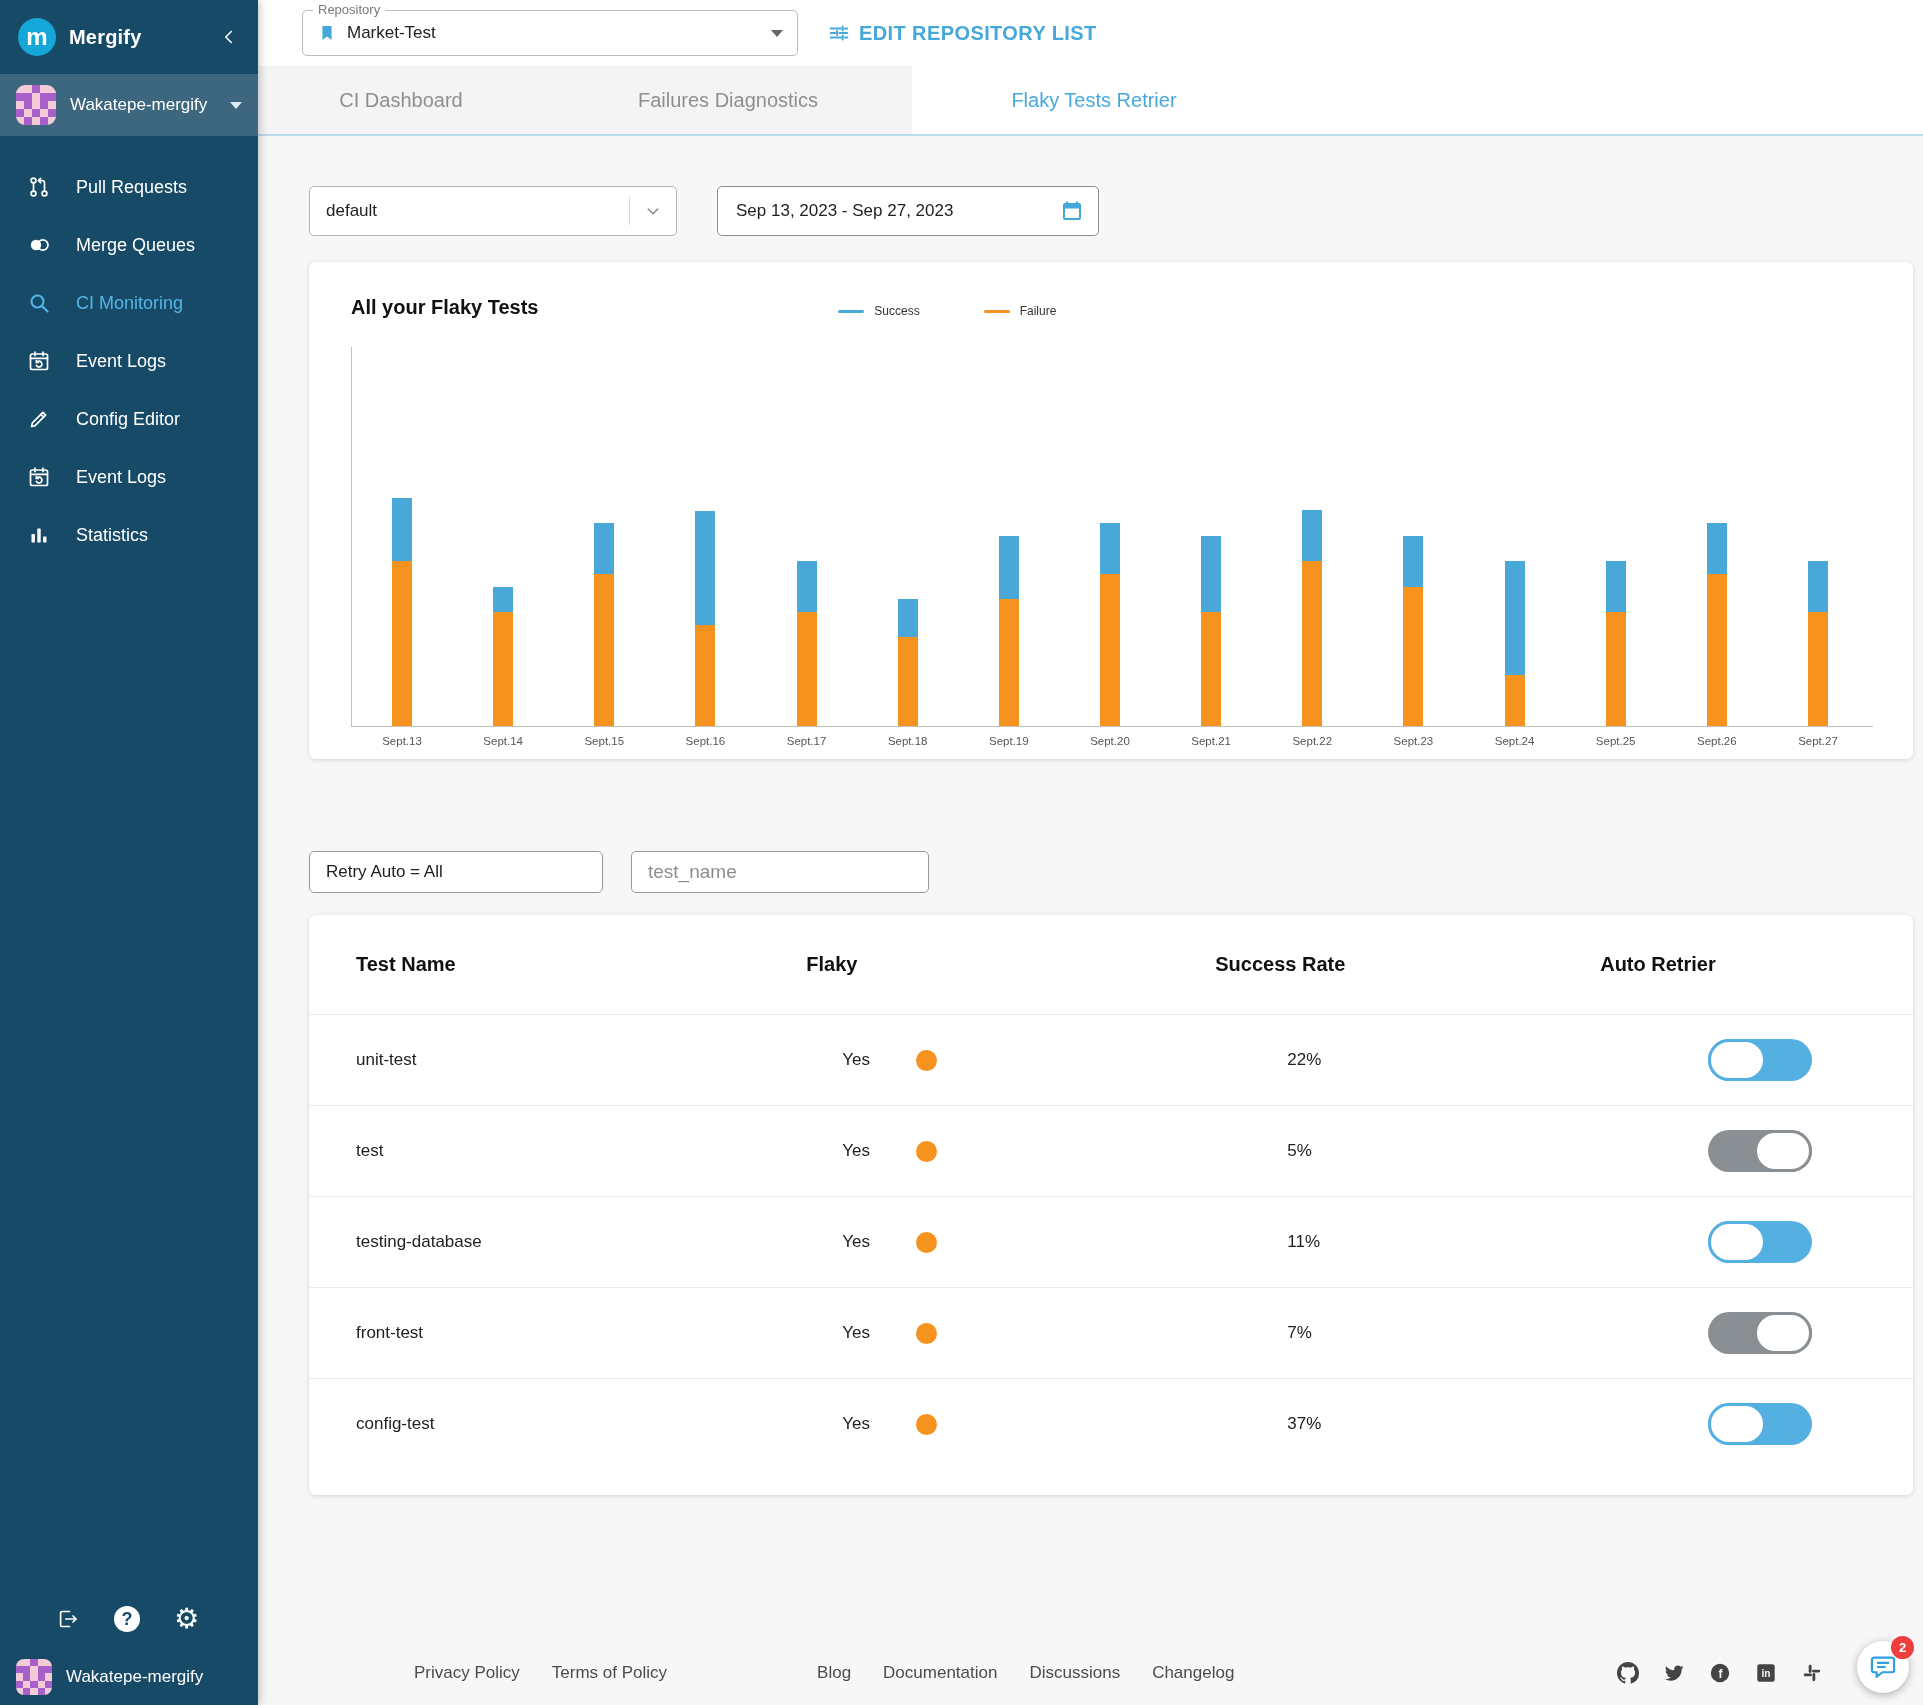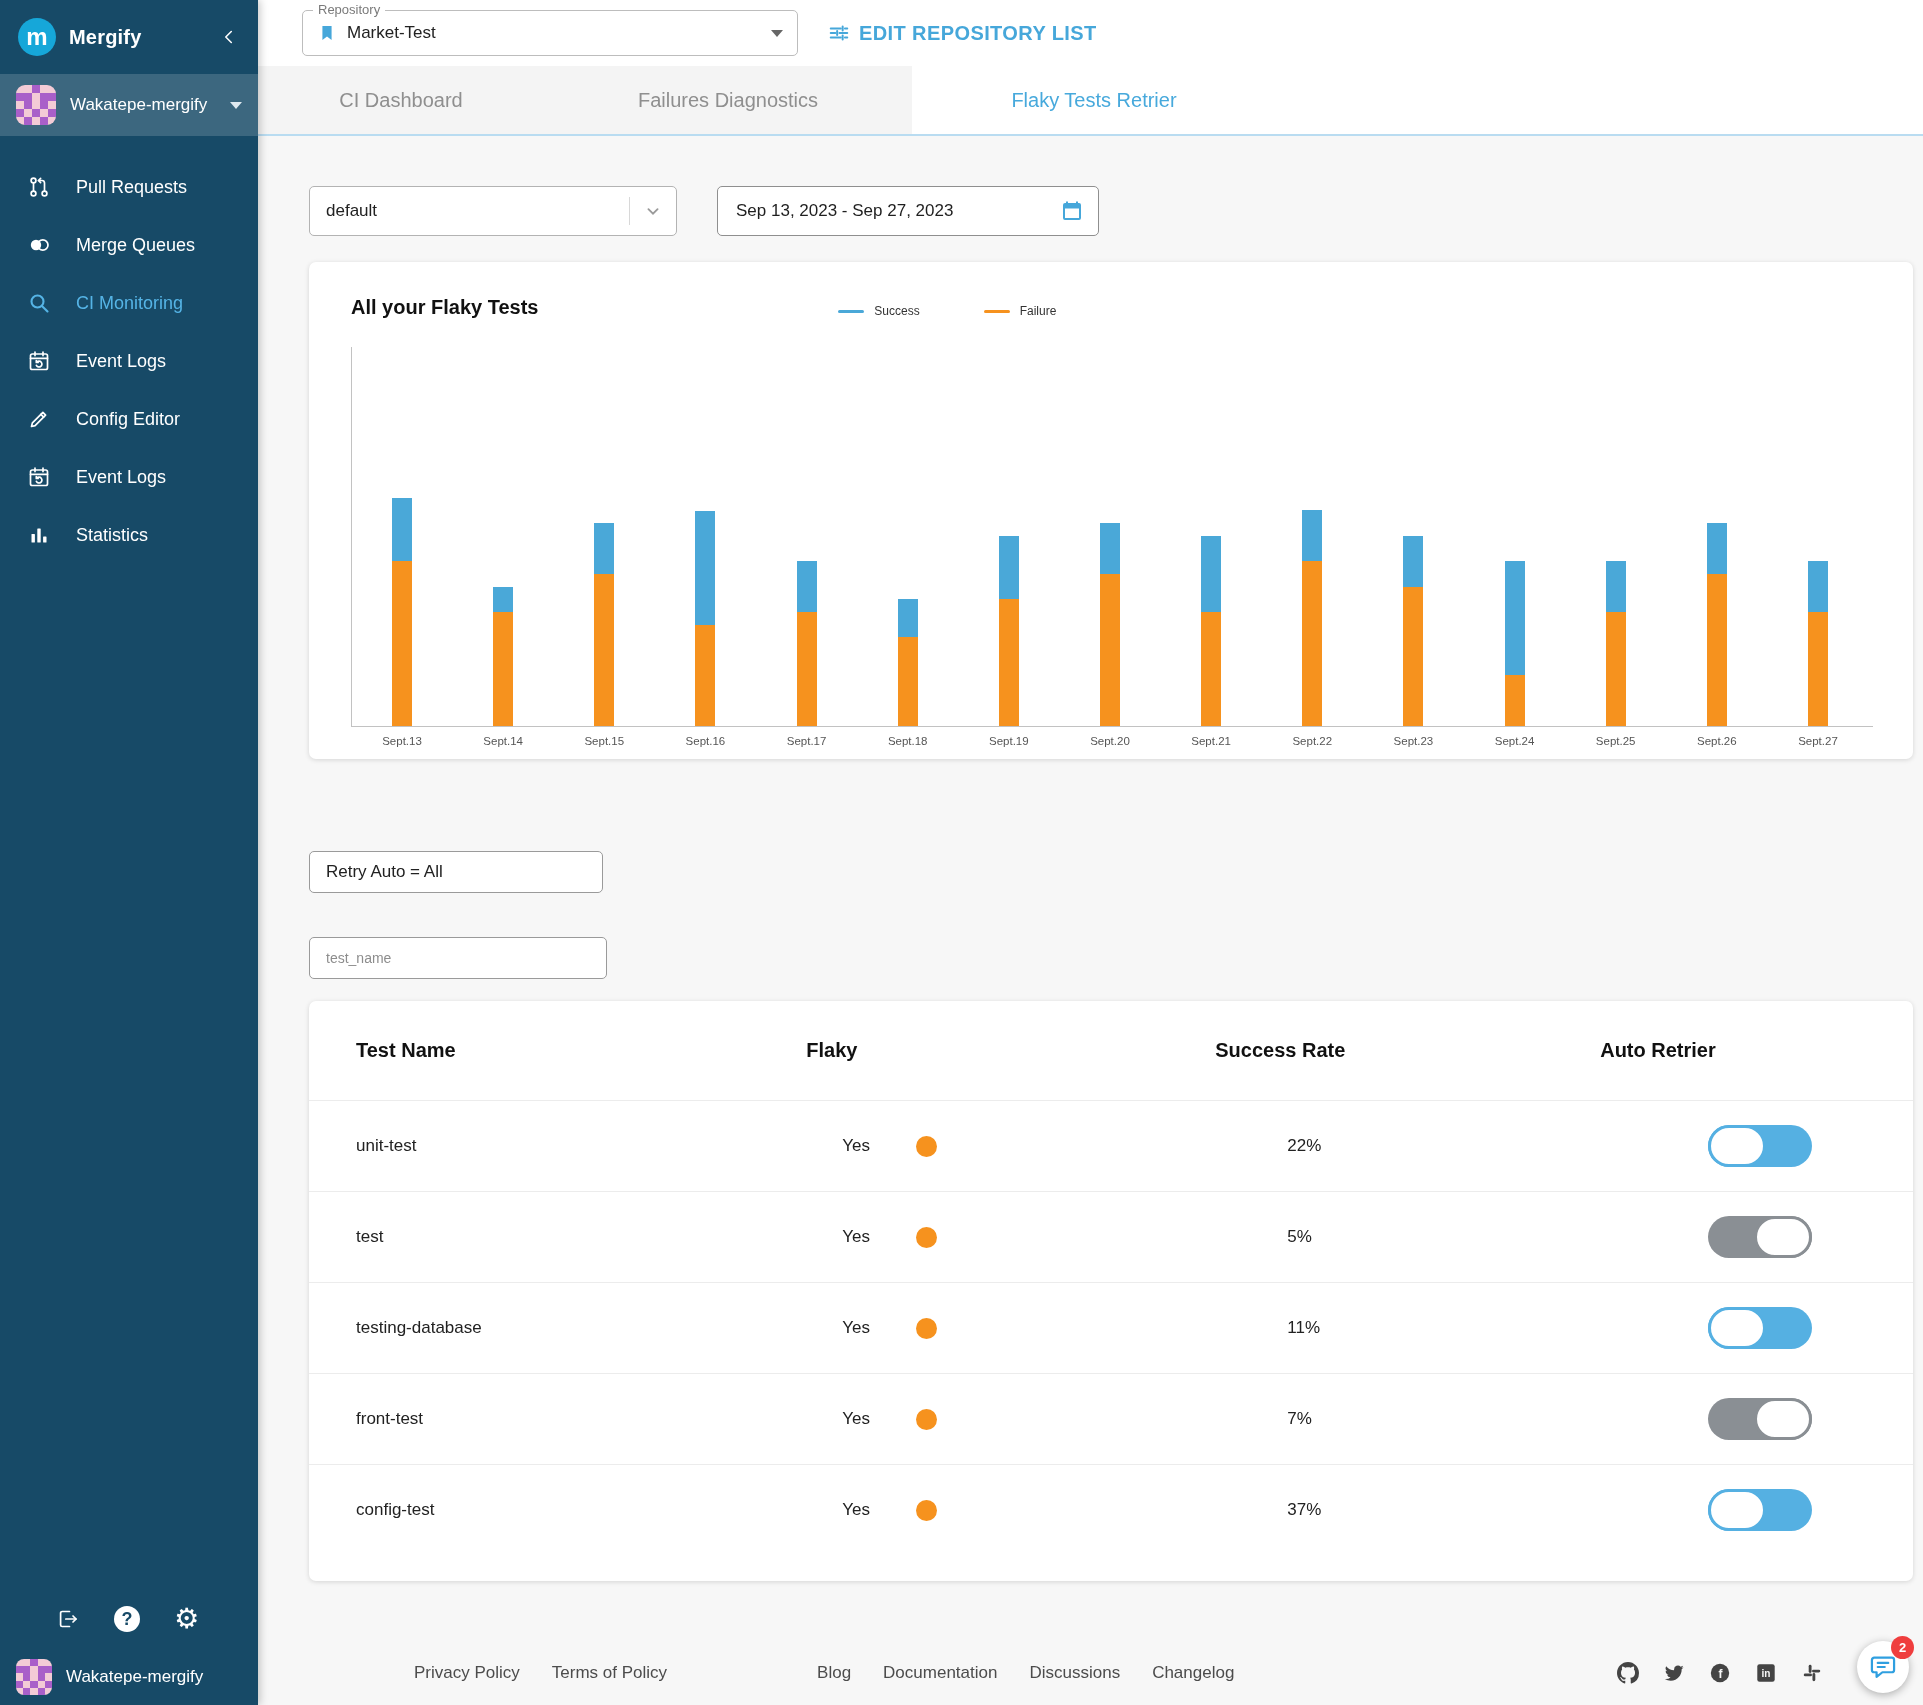--- a/index.html
+++ b/index.html
@@ -65,24 +65,24 @@
   .legend { position:absolute; top:42px; left:33%; display:flex; gap:64px; }
   .legend-item { display:flex; align-items:center; gap:10px; font-size:12px; color:#333; }
   .swatch { width:26px; height:3px; border-radius:2px; }
   .plot { position:relative; height:380px; margin-top:28px; border-left:1px solid #c2c2c2; border-bottom:1px solid #c2c2c2; }
   .bars { position:absolute; left:40px; right:45px; bottom:0; top:0; display:flex; justify-content:space-between; align-items:flex-end; }
   .bar-col { width:20px; position:relative; display:flex; justify-content:center; }
   .bar-stack { display:flex; flex-direction:column; width:26px; }
   .bar-seg { width:100%; }
   .bar-label { position:absolute; top:100%; margin-top:9px; font-size:11.5px; color:#555; left:50%; transform:translateX(-50%); white-space:nowrap; }
 
-  .filter-row2 { margin-top:92px; display:flex; gap:44px;flex-direction:column; }
+  .filter-row2 { margin-top:92px; display:flex; gap:28px; }
   .chip-box { width:294px; height:42px; background:#fff; border:1px solid #9a9a9a; border-radius:5px; display:flex; align-items:center; padding:0 16px; font-size:17px; color:#222; cursor:pointer; }
   .input-box { width:298px; }
-  .input-box input { border:none; outline:none; font-size:14px; width:100%; font-family:inherit; color:#222; background:transparent; }
+  .input-box input { border:none; outline:none; font-size:19px; width:100%; font-family:inherit; color:#222; background:transparent; }
   .input-box input::placeholder { color:#8d8d8d; }
 
   .table-card { margin-top:22px; padding-bottom:26px; }
   .t-head, .t-row { display:grid; grid-template-columns:31% 25.5% 24% 19.5%; align-items:center; }
   .t-head { height:99px; font-size:20px; font-weight:700; color:#111; }
   .t-row { height:91px; border-top:1px solid #ececec; font-size:17px; color:#222;gap:36px; }
   .cell-name { padding-left:47px; }
   .cell-flaky { display:flex; align-items:center; gap:46px; }
   .dot { width:21px; height:21px; border-radius:50%; background:#f6921e; }
   .toggle { width:104px; height:42px; border-radius:21px; background:#8a8f94; position:relative; cursor:pointer; }

